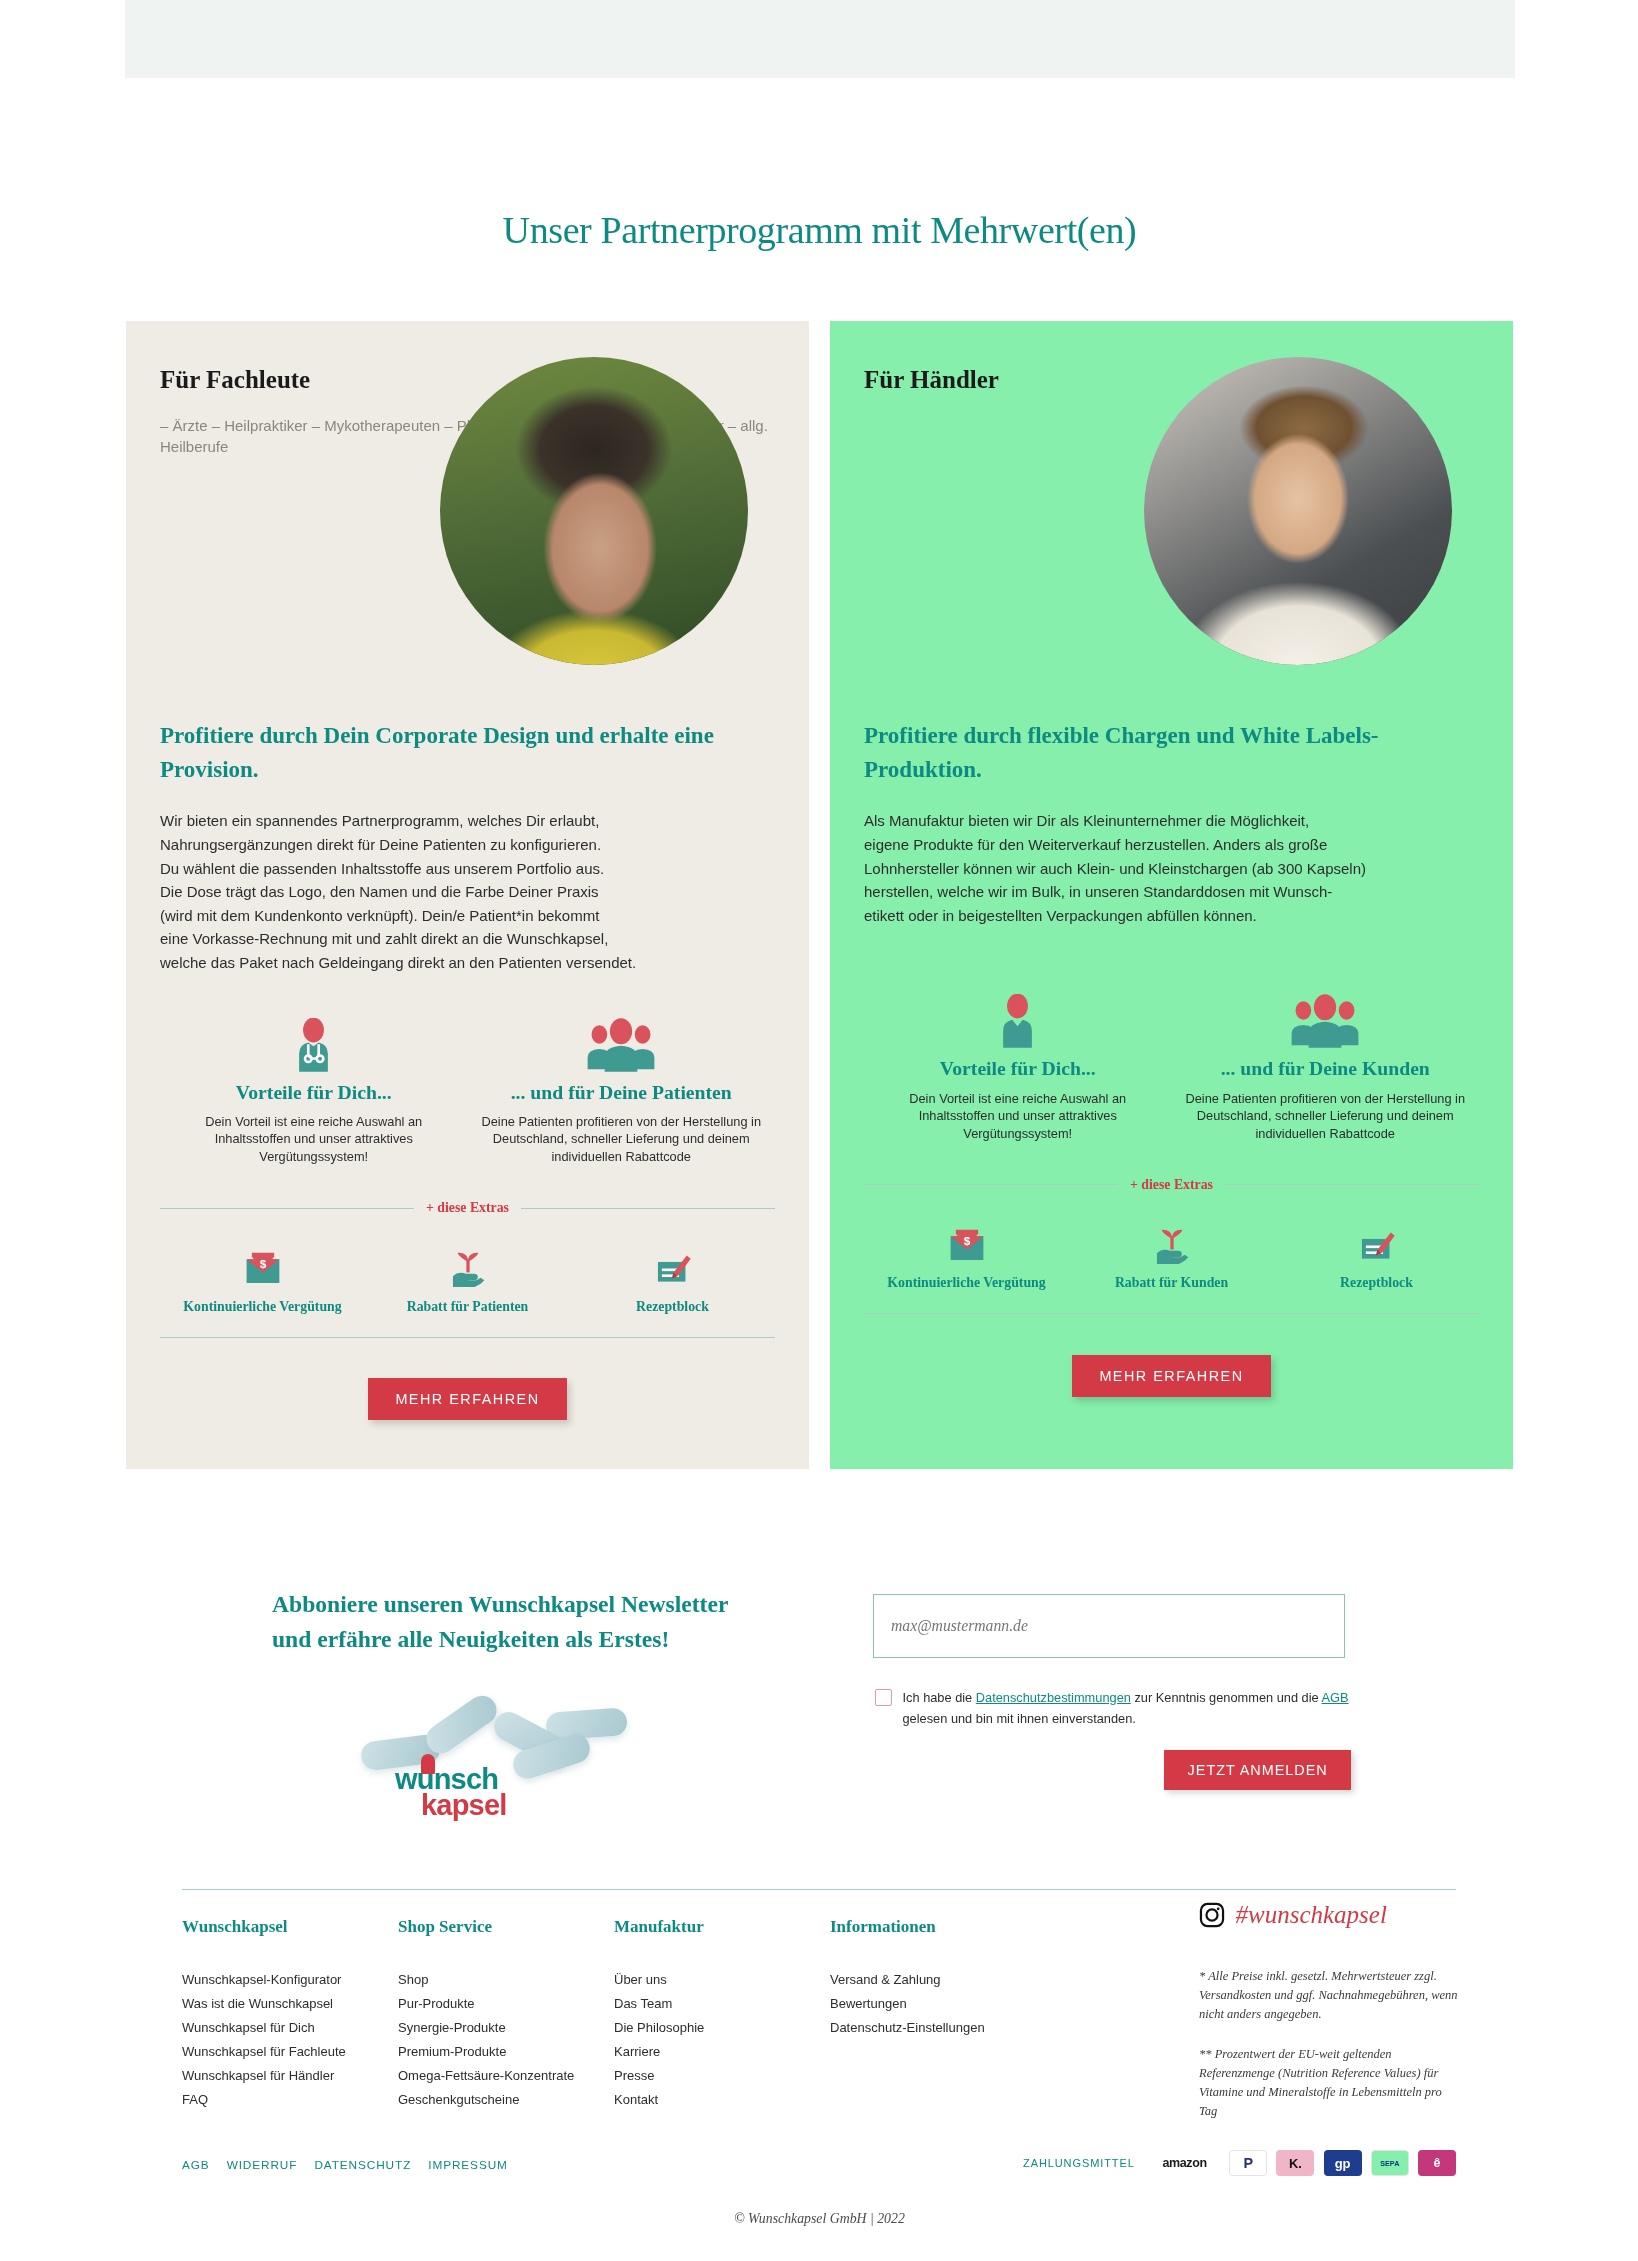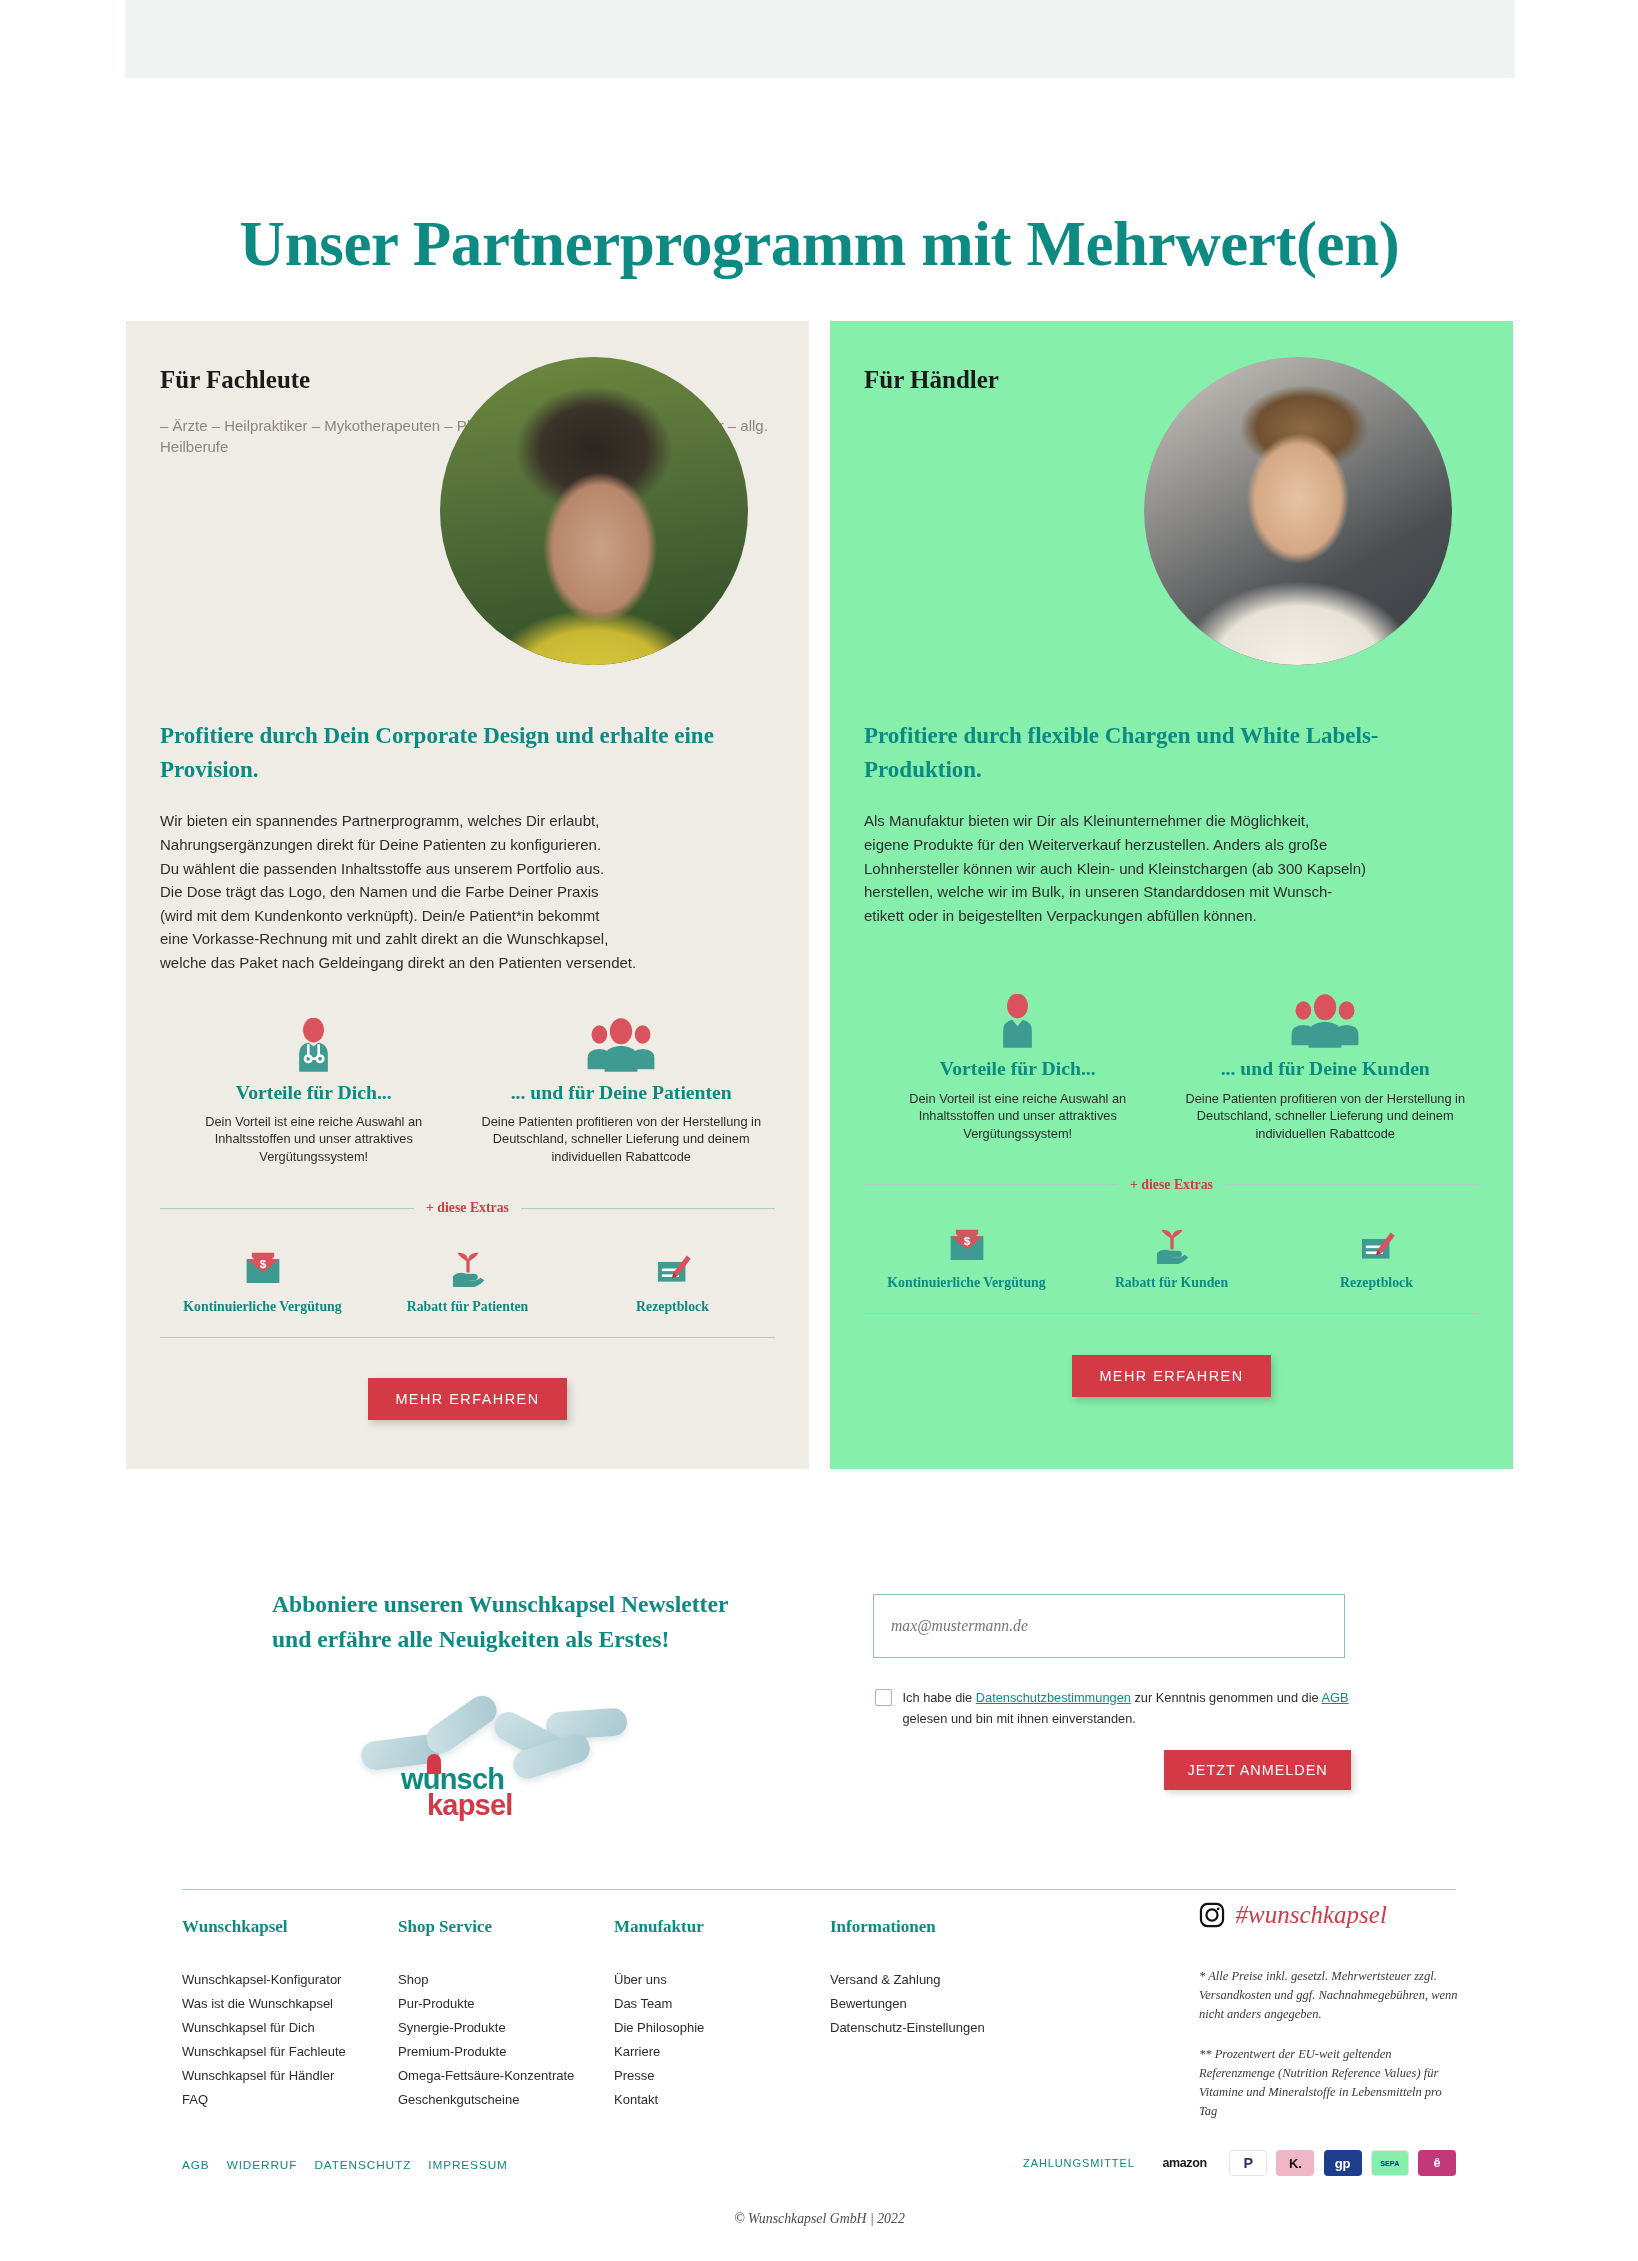--- a/index.html
+++ b/index.html
@@ -15,22 +15,22 @@
   .top-strip {
     position: absolute; left: 125px; top: -79px; width: 1390px; height: 157px;
     background: #eff3f2;
   }
 
   
   .headline {
     position: absolute; left: 0; right: 0; top: 208px; text-align: center;
     color: #0d8a82;
     font-family: "Liberation Serif", serif;
-    font-weight: bold;
-    font-size: 63px;
+    font-weight: normal;
+    font-size: 38px;
     letter-spacing: -0.4px;
   }
 
   
   .cards { position: absolute; left: 126px; top: 321px; width: 1387px;
            display: flex; gap: 21px; }
   .card { width: 683px; position: relative; }
   .card-left  { background: #efece5; }
   .card-right { background: #86efac; }
 
@@ -124,21 +124,21 @@
   .pill {
     position: absolute; border-radius: 655px;
     background: linear-gradient(120deg,#cfe2e6 0%,#bcd6dc 45%,#a9c8d0 100%);
     box-shadow: 0 3.3px 5.9px rgba(120,150,160,.22);
   }
   .pill.p1 { left: 31px; top: 69px; width: 79px; height: 29px; transform: rotate(-7deg); }
   .pill.p2 { left: 92px; top: 41px;  width: 79px; height: 29px; transform: rotate(-35deg); }
   .pill.p3 { left: 161px; top: 56px;  width: 84px; height: 29px; transform: rotate(28deg); }
   .pill.p4 { left: 182px; top: 73px; width: 79px; height: 29px; transform: rotate(-18deg); }
   .pill.p5 { left: 216px; top: 41px;  width: 81px; height: 27.5px; transform: rotate(-4deg); }
-  .logo-mark { position: absolute; left: 71px; top: 98px; width: 170px; text-align: left; }
+  .logo-mark { position: absolute; left: 65px; top: 98px; width: 170px; text-align: left; }
   .logo-w {
     font-family: "Liberation Sans", sans-serif; font-weight: bold;
     font-size: 29px; color: #0d8a82; letter-spacing: -0.8px; line-height: 25px;
   }
   .logo-k {
     font-family: "Liberation Sans", sans-serif; font-weight: bold;
     font-size: 29px; color: #d33a46; letter-spacing: -0.8px; line-height: 26px;
     margin-left: 26px;
   }
   .logo-cap { position: absolute; left: 26px; top: -13px; width: 13.8px; height: 19.7px;

